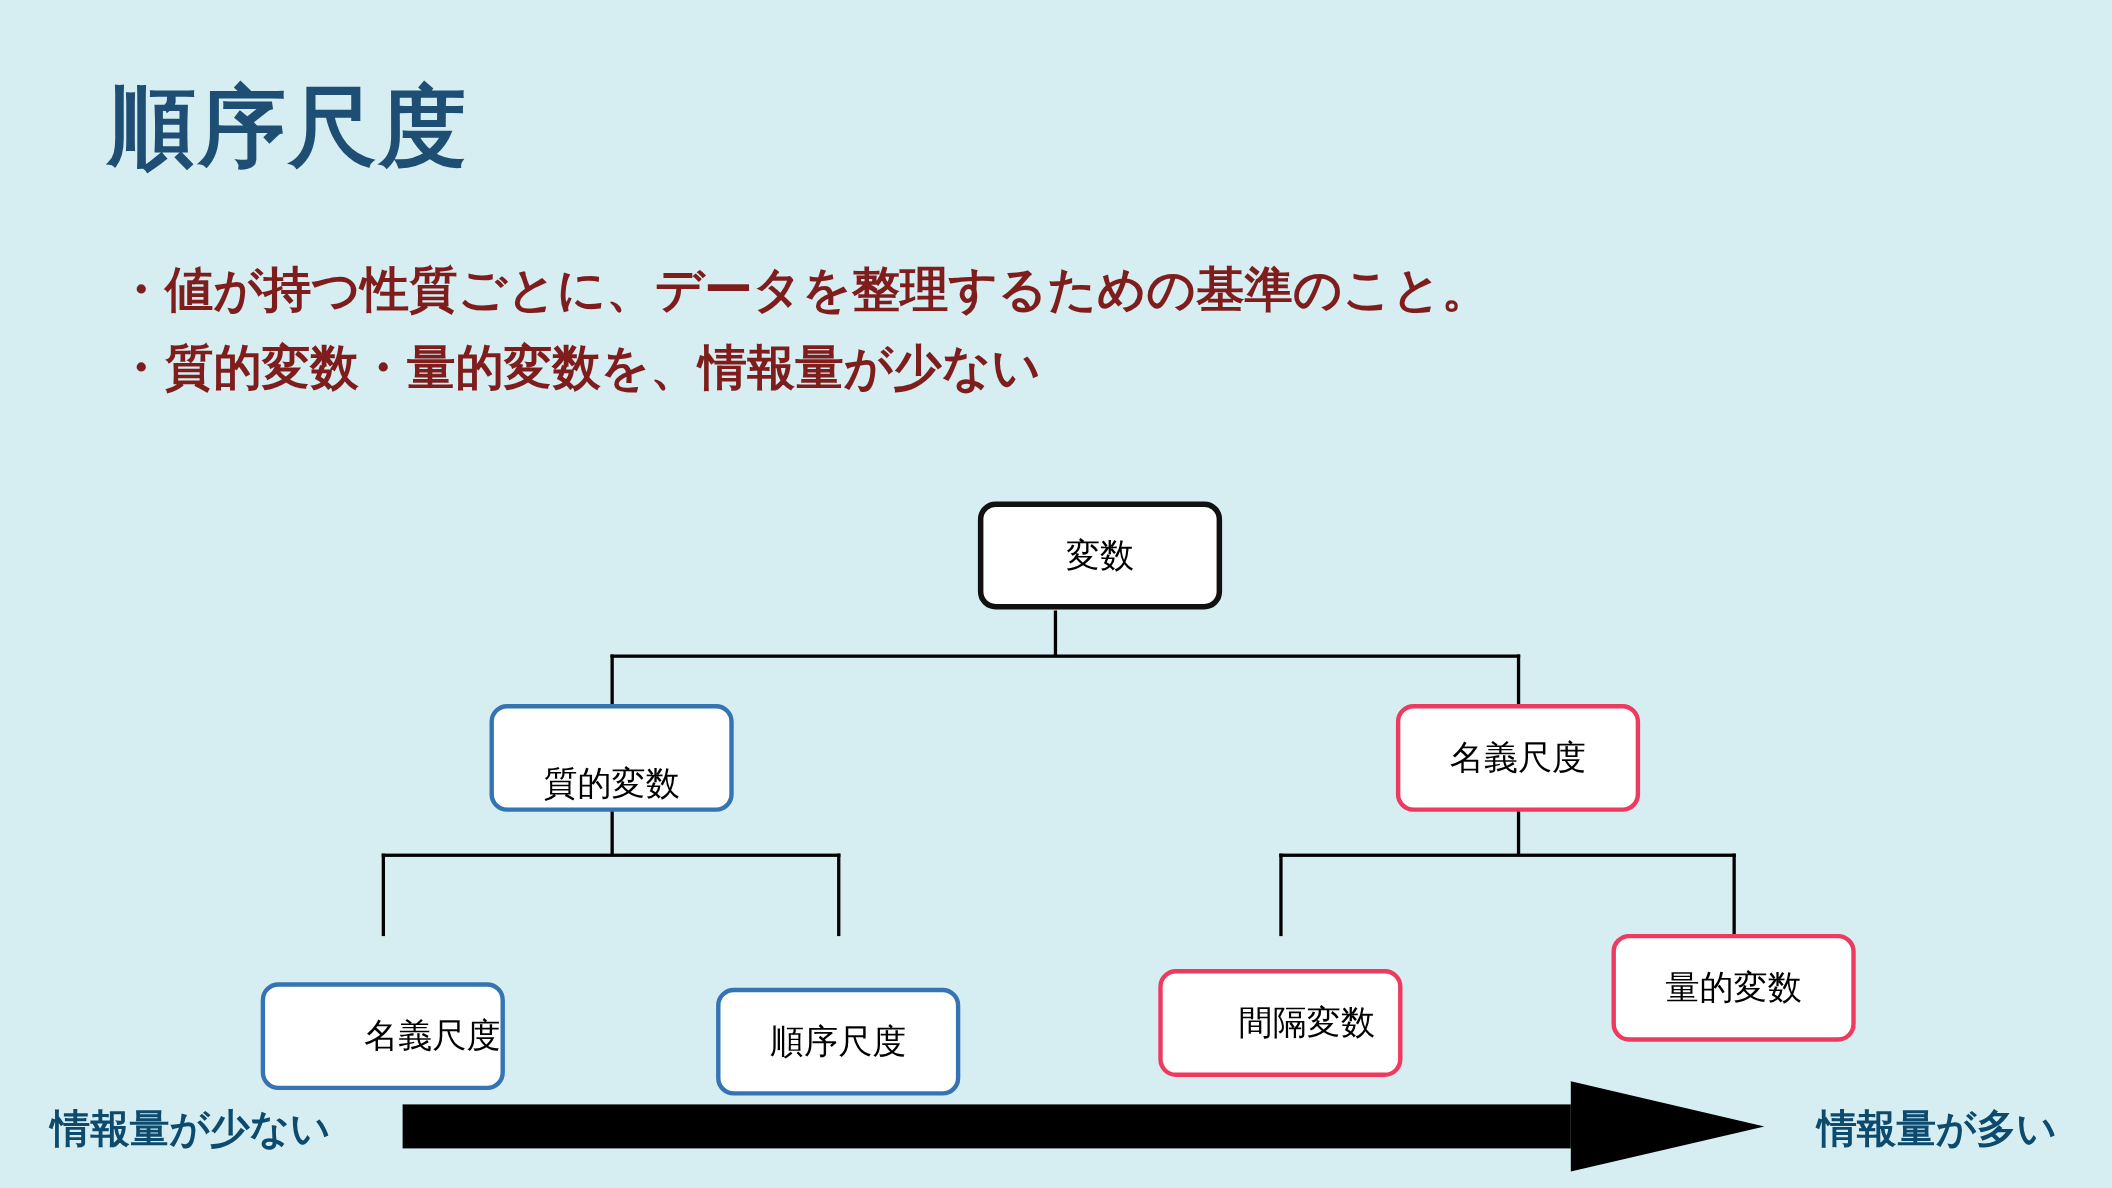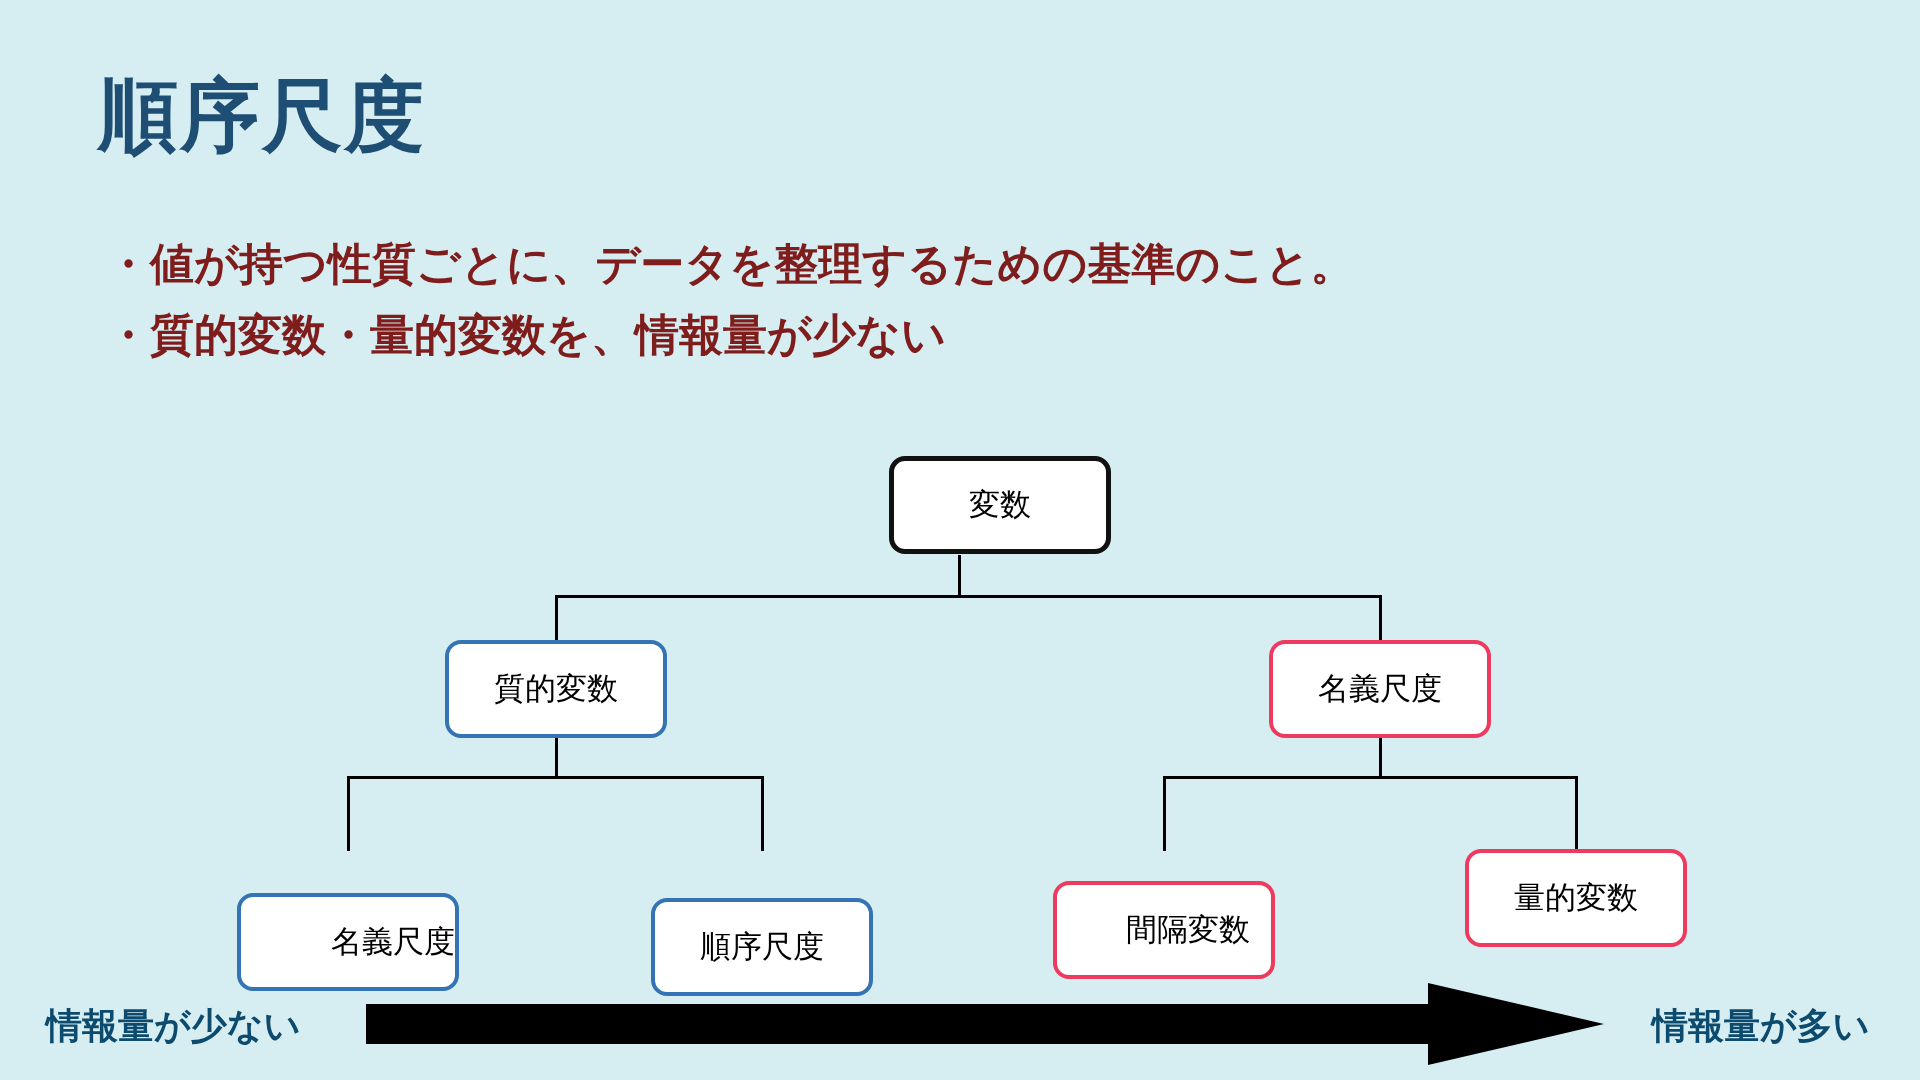--- a/index.html
+++ b/index.html
@@ -18,21 +18,21 @@
     font-size:44px;font-weight:bold;color:#7f1d1d;
   }
   .bullet{margin:0;line-height:71px;white-space:nowrap;}
   .node{
     position:absolute;width:222px;height:98px;box-sizing:border-box;
     background:#ffffff;border:4px solid #111;border-radius:16px;
     display:flex;align-items:center;justify-content:center;
     font-size:31px;color:#000;
   }
   #node-root{left:849px;top:456px;border-color:#111111;border-width:5px;margin-left:40px;}
-  #node-qualitative{left:445px;top:640px;border-color:#3474b4;}
+  #node-qualitative{left:445px;top:640px;border-color:#3474b4;align-items:flex-end;}
   #node-quantitative{left:1269px;top:640px;border-color:#ee3a5e;}
   #node-nominal{left:237px;top:893px;border-color:#3474b4;justify-content:flex-end;}
   #node-ordinal{left:651px;top:898px;border-color:#3474b4;}
   #node-interval{left:1053px;top:881px;border-color:#ee3a5e;padding-left:48px;}
   #node-ratio{left:1465px;top:849px;border-color:#ee3a5e;}
   .line{position:absolute;background:#000;}
   #c-root-stem{left:958px;top:555px;width:3px;height:42px;}
   #c-l1-h{left:555px;top:595px;width:827px;height:3px;}
   #c-l1-left{left:555px;top:595px;width:3px;height:47px;}
   #c-l1-right{left:1379px;top:595px;width:3px;height:47px;}

